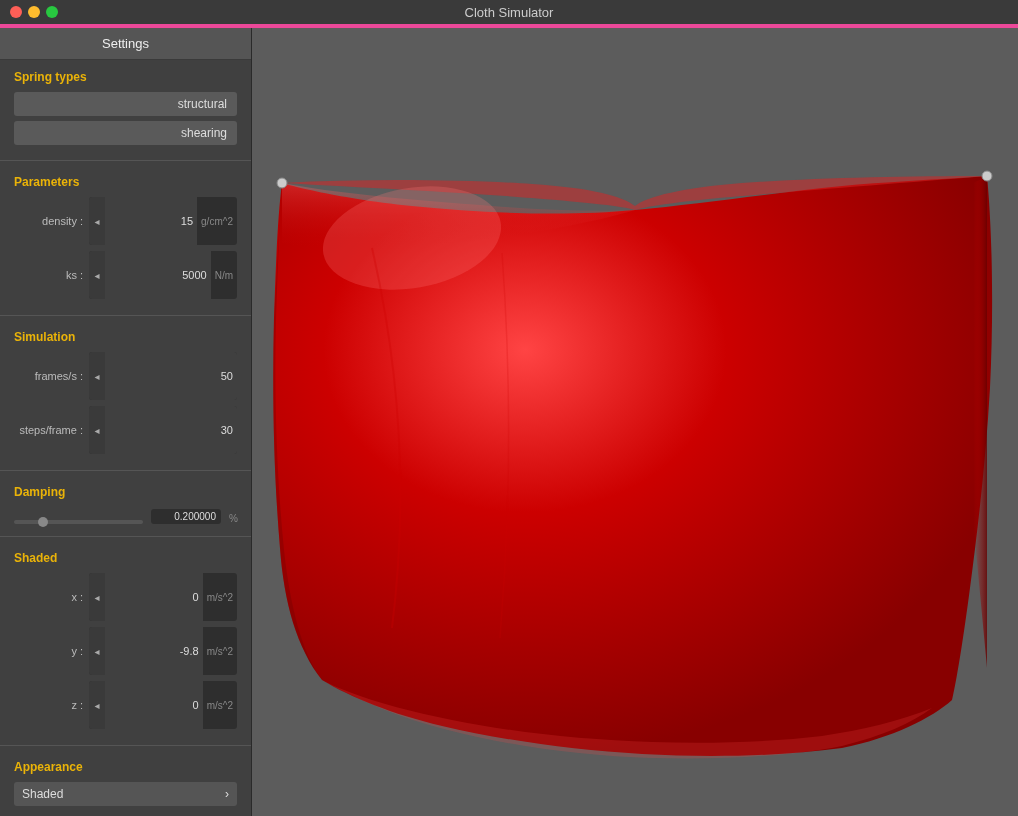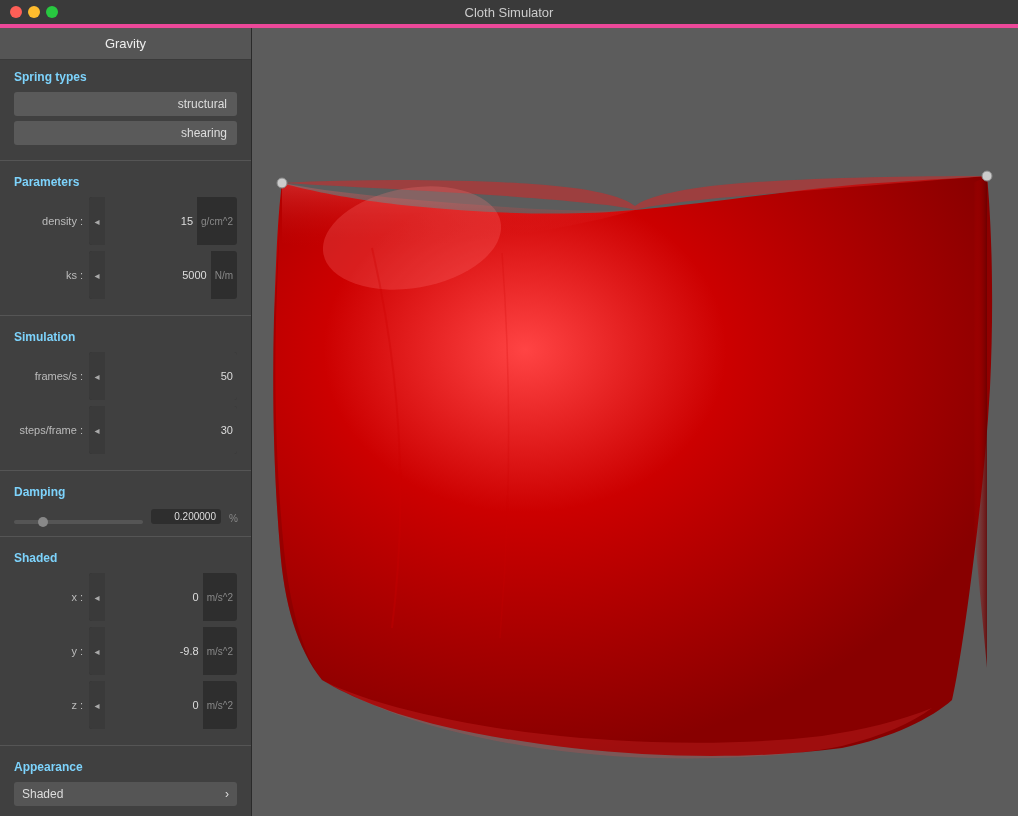--- a/index.html
+++ b/index.html
@@ -74,21 +74,21 @@
       font-weight: 500;
       border-bottom: 1px solid #3a3a3a;
     }
 
     .sidebar-section {
       padding: 10px 14px 6px 14px;
     }
 
     .section-title {
       font-size: 12px;
-      color: #7dd3fc;
+      color: #eab308;
       font-weight: 600;
       margin-bottom: 8px;
     }
 
     .spring-btn {
       display: block;
       width: 100%;
       background: #5a5a5a;
       border: none;
       color: #ddd;
@@ -248,21 +248,21 @@
     <div class="traffic-light tl-minimize"></div>
     <div class="traffic-light tl-maximize"></div>
   </div>
   <span class="titlebar-title">Cloth Simulator</span>
 </div>
 
 <div class="main-layout">
 
   <div class="sidebar">
 
-    <div class="sidebar-header">Gravity</div>
+    <div class="sidebar-header">Settings</div>
 
     <div class="sidebar-section">
       <div class="section-title">Spring types</div>
       <button class="spring-btn">structural</button>
       <button class="spring-btn">shearing</button>
     </div>
 
     <hr class="divider">
 
     <div class="sidebar-section">

